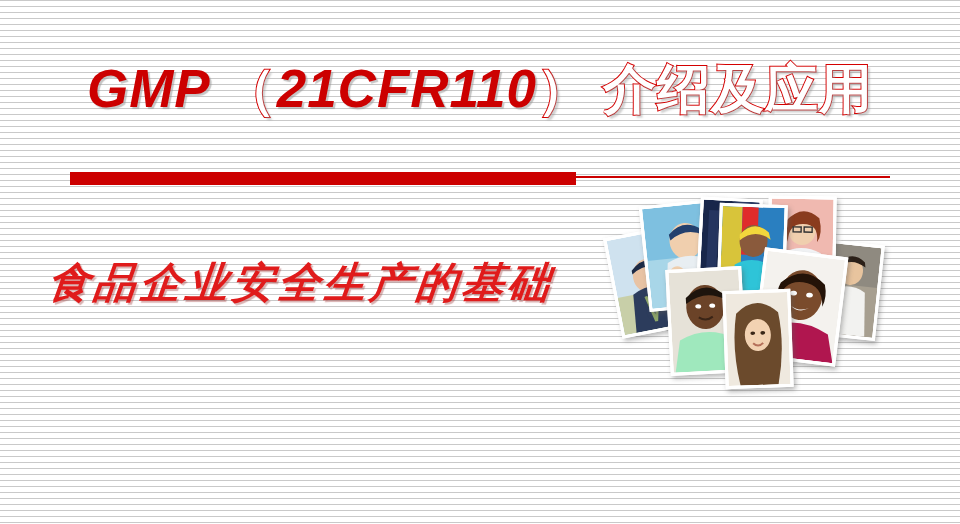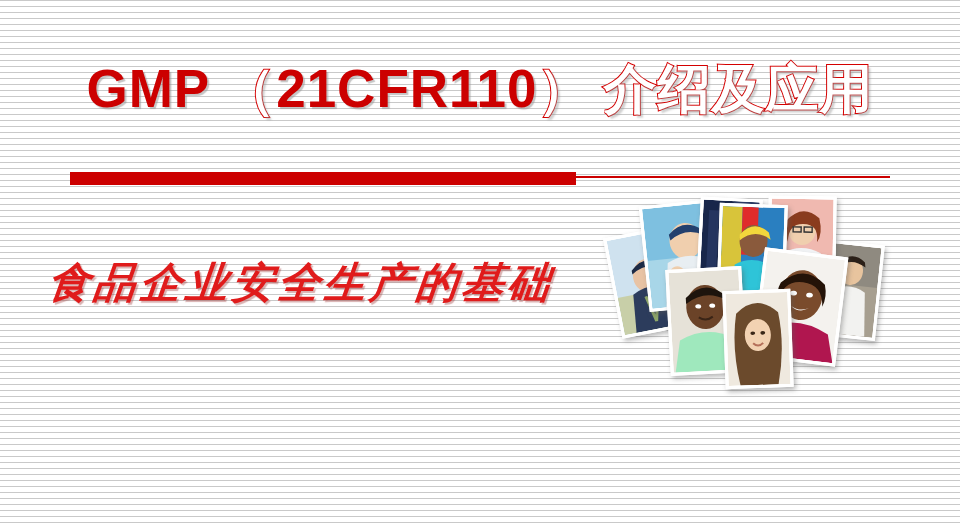--- a/index.html
+++ b/index.html
@@ -45,20 +45,21 @@
     display: inline-block;
     font-size: 53px;
     font-weight: bold;
     letter-spacing: 1px;
     font-family: "Liberation Sans", "DejaVu Sans", sans-serif;
   }
   
   .t-latin {
     color: #cc0000;
     text-shadow: 2px 2px 1px rgba(150,150,150,0.55);
+    font-style: italic;
   }
   
   .t-hollow {
     color: #ffffff;
     -webkit-text-stroke: 2px #d40000;
     paint-order: stroke fill;
     text-shadow: 3px 3px 2px rgba(150,150,150,0.45);
   }
   .t-space { display: inline-block; width: 12px; }
 

